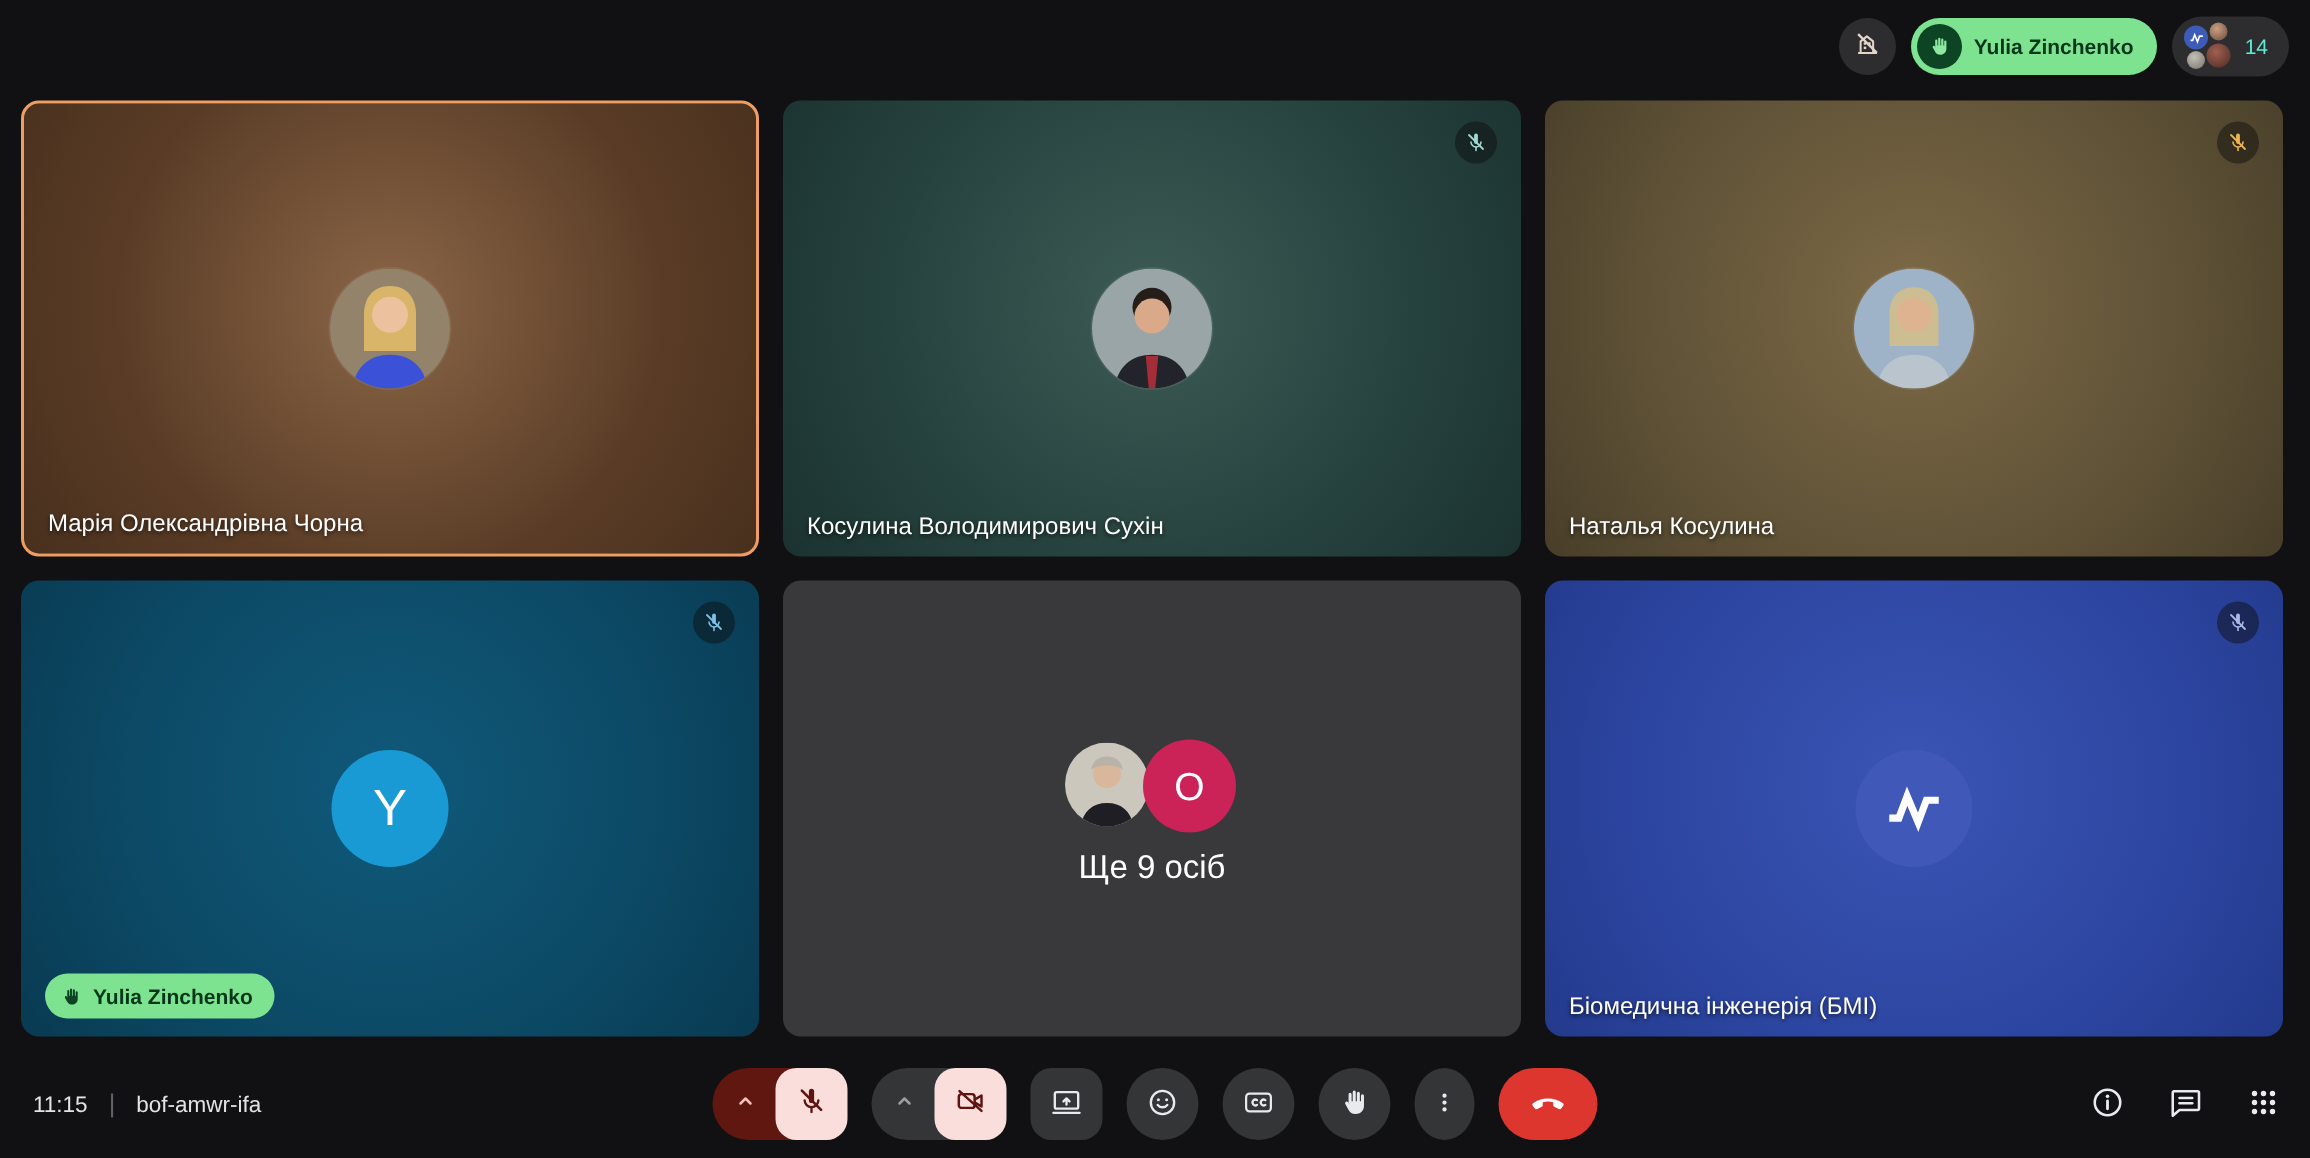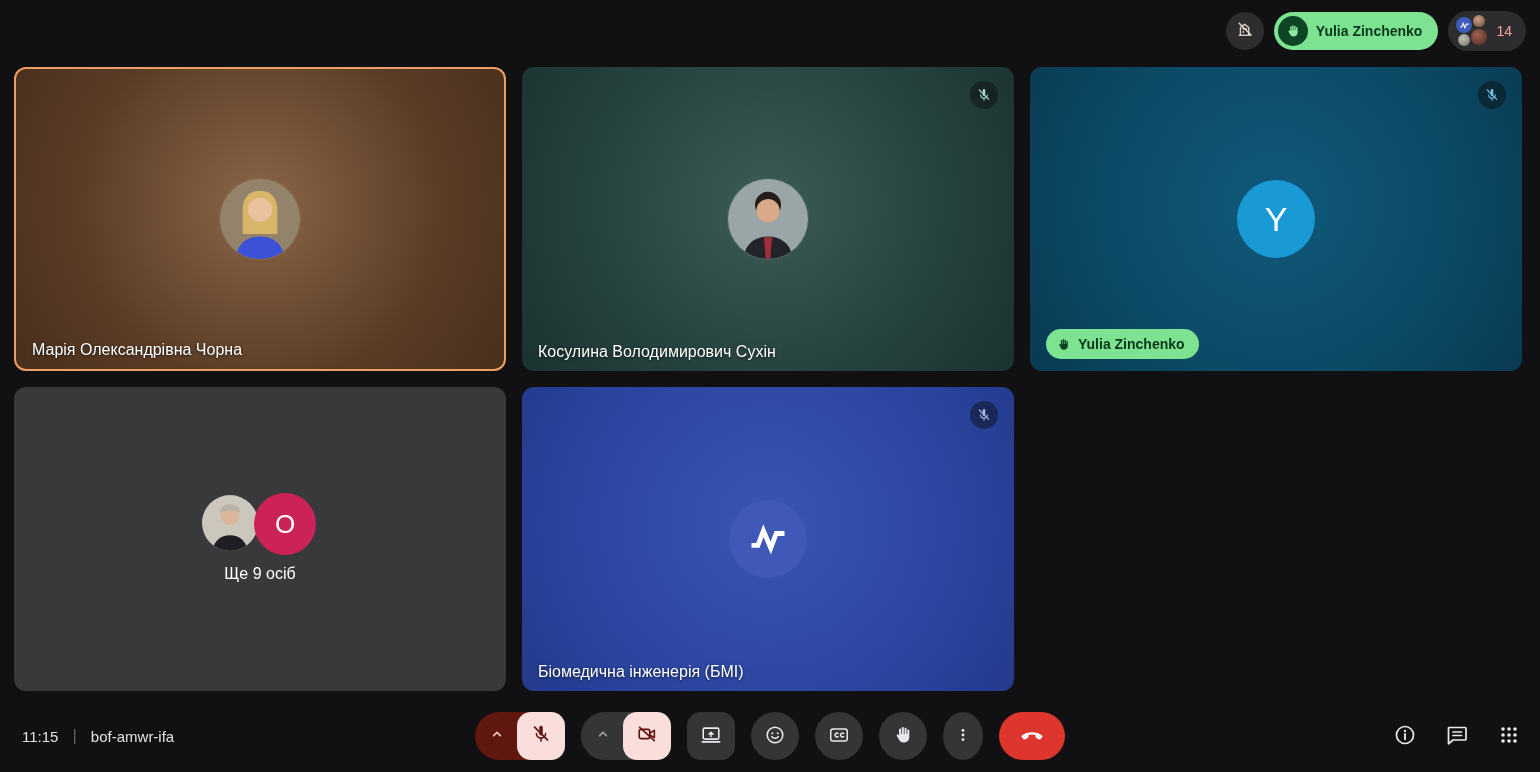--- a/index.html
+++ b/index.html
@@ -12,21 +12,21 @@
             display:flex; align-items:center; justify-content:flex-end; gap:10px; }
   .round-btn { width:38px; height:38px; border-radius:50%; background:#2d2d30;
                display:grid; place-items:center; color:#e3d6c8; cursor:pointer; }
   .hand-chip { height:38px; border-radius:19px; background:#7de391; display:flex;
                align-items:center; gap:8px; padding:0 16px 0 4px; cursor:pointer; }
   .hand-chip .hc-ic { width:30px; height:30px; border-radius:50%; background:#0d4423;
                       display:grid; place-items:center; color:#8fe8a2; }
   .hand-chip .hc-label { color:#06361a; font-size:14px; font-weight:bold; }
   .count-chip { height:40px; border-radius:20px; background:#2d2d30; display:flex;
                 align-items:center; gap:8px; padding:0 14px 0 8px; cursor:pointer; }
-  .count-chip .num { color:#fca5a5; font-size:14px; }
+  .count-chip .num { color:#5eead4; font-size:14px; }
   .mini-cluster { position:relative; width:32px; height:32px; }
   .mini { position:absolute; border-radius:50%; }
   .mini.m1 { left:0; top:2px; width:16px; height:16px; background:#3c5cb8;
              display:grid; place-items:center; }
   .mini.m2 { left:17px; top:0; width:12px; height:12px;
              background:radial-gradient(circle at 40% 35%, #c9a084, #6d4a38); }
   .mini.m3 { left:2px; top:19px; width:12px; height:12px;
              background:radial-gradient(circle at 40% 35%, #c5c1b8, #75716a); }
   .mini.m4 { left:15px; top:14px; width:16px; height:16px;
              background:radial-gradient(circle at 40% 35%, #a06050, #4e2a24); }
@@ -71,21 +71,21 @@
   
   .ovf-cluster { position:absolute; left:50%; top:106px; transform:translateX(-50%);
                  width:116px; height:58px; }
   .ovf-photo { position:absolute; left:0; top:2px; width:56px; height:56px;
                border-radius:50%; overflow:hidden; }
   .ovf-photo svg { display:block; width:100%; height:100%; }
   .ovf-letter { position:absolute; left:52px; top:0; width:62px; height:62px;
                 border-radius:50%; background:#cb2258; display:grid; place-items:center;
                 color:#fff; font-size:26px; }
   .ovf-label { position:absolute; left:0; right:0; top:178px; text-align:center;
-               color:#fff; font-size:16px; }
+               color:#fff; font-size:22px; }
 
   
   .bottombar { position:absolute; left:0; right:0; bottom:0; height:72px; }
   .meet-info { position:absolute; left:22px; top:0; height:72px; display:flex;
                align-items:center; gap:14px; color:#e3e3e3; font-size:15px; }
   .meet-info .sep { color:#5f6368; font-size:17px; }
   .controls { position:absolute; left:50%; top:12px; transform:translateX(-50%);
               display:flex; align-items:center; gap:16px; }
   .split { display:flex; align-items:center; height:48px; cursor:pointer; }
   .split .chev { width:58px; height:48px; border-radius:24px 0 0 24px; margin-right:-16px;
@@ -172,20 +172,39 @@
           <rect width="48" height="48" fill="#9aa5a8"></rect>
           <circle cx="24" cy="15.5" r="7.8" fill="#241d18"></circle>
           <circle cx="24" cy="19" r="7" fill="#d9a98a"></circle>
           <path d="M9 48c1.2-9 7-13.5 15-13.5S37.8 39 39 48z" fill="#23242b"></path>
           <path d="M21.5 35h5l-1.2 13h-2.6z" fill="#a32e39"></path>
         </svg>
       </div>
       <div class="name-label">Косулина Володимирович Сухін</div>
     </div>
 
+    <div class="tile t3">
+      <div class="mic-badge">
+        <svg viewBox="0 0 24 24" width="16" height="16">
+          <rect x="10.1" y="3" width="3.8" height="10.5" rx="1.9" fill="currentColor"></rect>
+          <path d="M7 11.5a5 5 0 0 0 10 0" stroke="currentColor" stroke-width="1.6" fill="none" stroke-linecap="round"></path>
+          <line x1="12" y1="16.5" x2="12" y2="20" stroke="currentColor" stroke-width="1.6" stroke-linecap="round"></line>
+          <line x1="5" y1="4.5" x2="19" y2="18.5" stroke="currentColor" stroke-width="1.8" stroke-linecap="round"></line>
+        </svg>
+      </div>
+      <div class="avatar-wrap">
+        <svg viewBox="0 0 48 48">
+          <rect width="48" height="48" fill="#9fb3c8"></rect>
+          <path d="M24 7.5c-6.8 0-9.8 5-9.8 10.8V31h19.6V18.3C33.8 12.5 30.8 7.5 24 7.5z" fill="#cdbd92"></path>
+          <circle cx="24" cy="18.5" r="7" fill="#ddb390"></circle>
+          <path d="M9 48c1.2-9 7-13.5 15-13.5S37.8 39 39 48z" fill="#b9c4cc"></path>
+        </svg>
+      </div>
+      <div class="name-label">Наталья Косулина</div>
+    </div>
 
     <div class="tile t4">
       <div class="mic-badge">
         <svg viewBox="0 0 24 24" width="16" height="16">
           <rect x="10.1" y="3" width="3.8" height="10.5" rx="1.9" fill="currentColor"></rect>
           <path d="M7 11.5a5 5 0 0 0 10 0" stroke="currentColor" stroke-width="1.6" fill="none" stroke-linecap="round"></path>
           <line x1="12" y1="16.5" x2="12" y2="20" stroke="currentColor" stroke-width="1.6" stroke-linecap="round"></line>
           <line x1="5" y1="4.5" x2="19" y2="18.5" stroke="currentColor" stroke-width="1.8" stroke-linecap="round"></line>
         </svg>
       </div>

